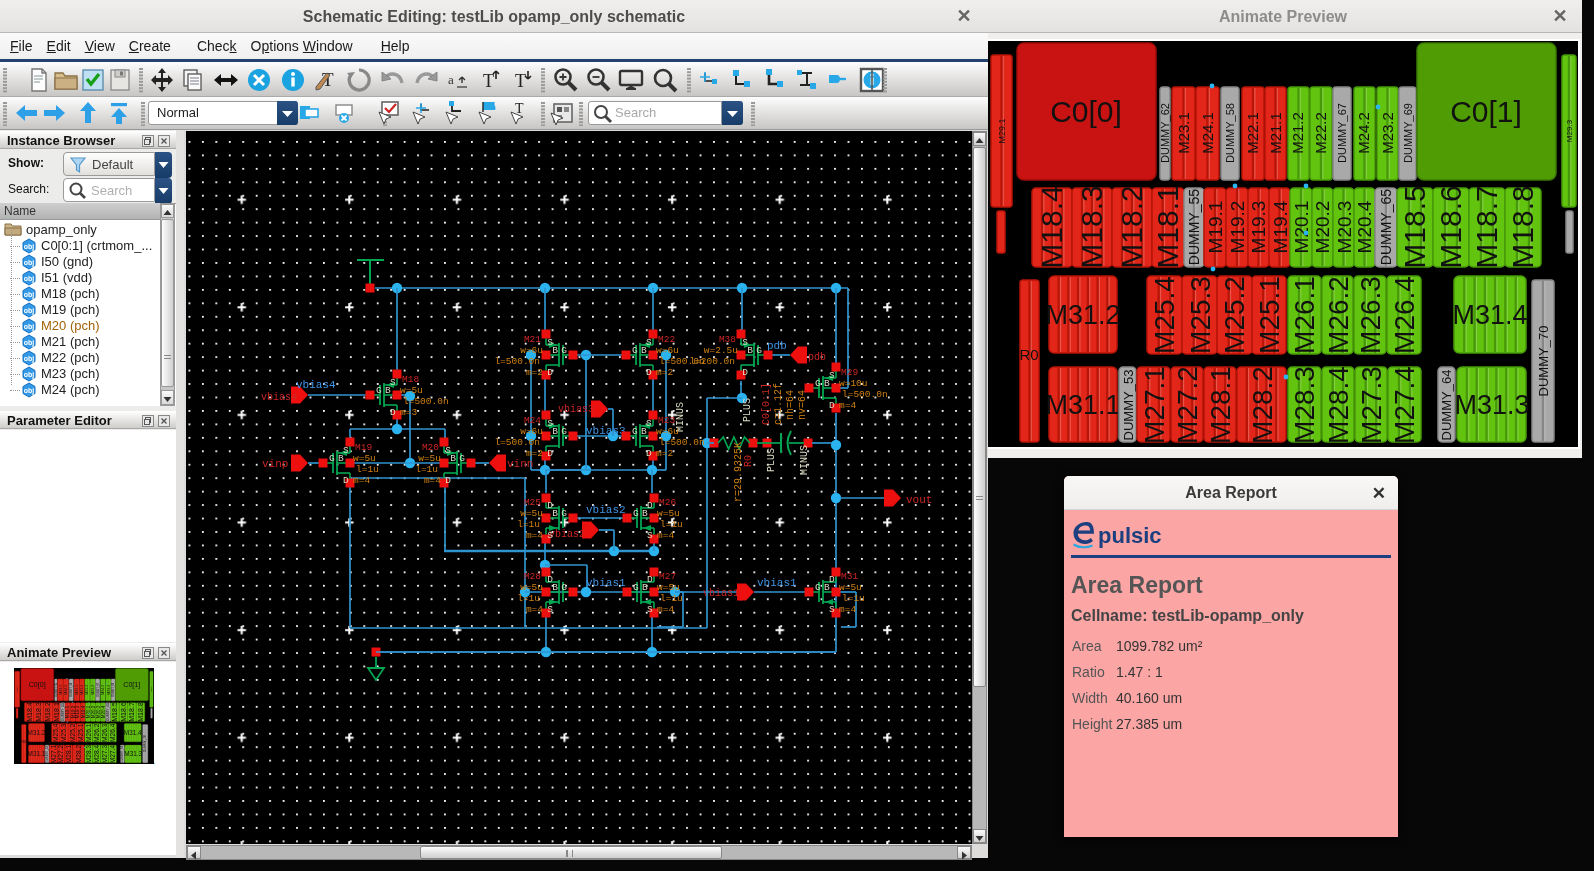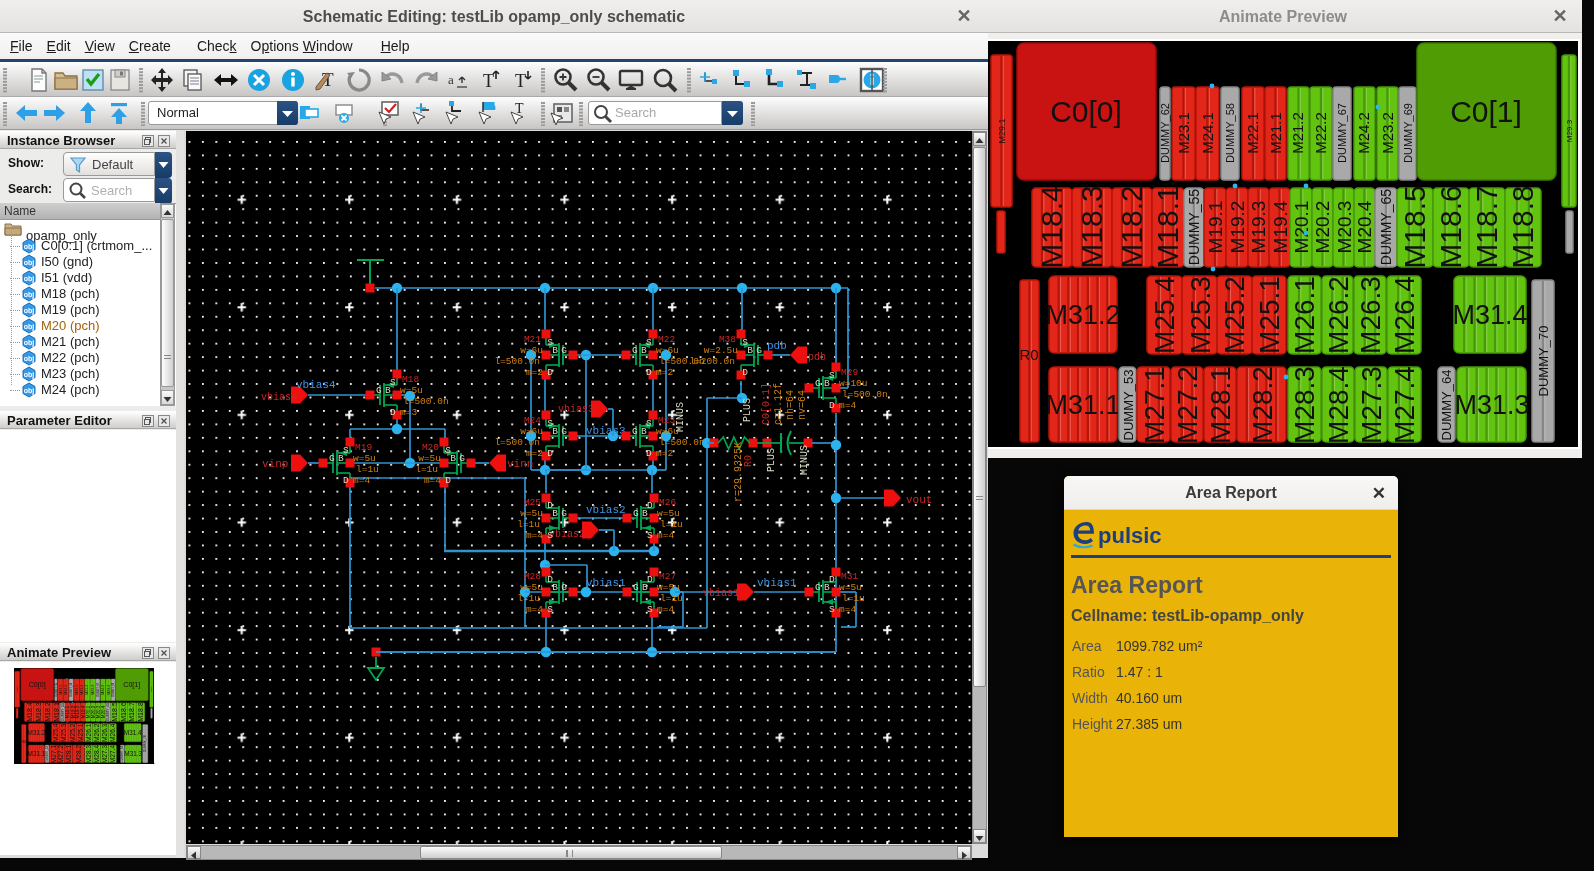--- a/index.html
+++ b/index.html
@@ -751,40 +751,40 @@
     <span style="position:absolute;left:8px;top:156px;font-size:12px;font-weight:bold;color:#111">Show:</span>
     <div style="position:absolute;left:63px;top:152px;width:92px;height:24px;background:linear-gradient(#fefefe,#e2e0dd);border:1px solid #9a9a9a;border-radius:4px 0 0 4px">
       <svg width="20" height="20" style="position:absolute;left:5px;top:2px">
         <path d="M2 3h14l-5.5 7v7l-3-2v-5z" fill="#aed6f2" stroke="#5599cc" stroke-width="1.2"></path>
       </svg>
       <span style="position:absolute;left:28px;top:4px;font-size:13px;color:#444">Default</span>
     </div>
     <div style="position:absolute;left:155px;top:152px;width:17px;height:26px;background:linear-gradient(#2b5284,#173c68);border-radius:0 4px 4px 0"><svg width="17" height="26">
         <path d="M3.5 10l5 6 5-6z" fill="#fff"></path>
       </svg></div>
-    <span style="position:absolute;left:8px;top:182px;font-size:12px;font-weight:bold;color:#111">Search:</span>
+    <span style="position:absolute;left:8px;top:182px;font-size:12px;font-weight:normal;color:#111">Search:</span>
     <div style="position:absolute;left:63px;top:178px;width:92px;height:24px;background:#fff;border:1px solid #9a9a9a;border-radius:4px 0 0 4px">
       <svg width="20" height="20" style="position:absolute;left:4px;top:2px">
         <circle cx="8" cy="8" r="5.5" fill="none" stroke="#444" stroke-width="2"></circle>
         <line x1="12" y1="12" x2="17" y2="17" stroke="#444" stroke-width="2.6"></line>
       </svg>
       <span style="position:absolute;left:27px;top:4px;font-size:13px;color:#b0b0b0">Search</span>
     </div>
     <div style="position:absolute;left:155px;top:178px;width:17px;height:26px;background:linear-gradient(#2b5284,#173c68);border-radius:0 4px 4px 0"><svg width="17" height="26">
         <path d="M3.5 10l5 6 5-6z" fill="#fff"></path>
       </svg></div>
     <div style="position:absolute;left:0px;top:203px;width:176px;height:203px;background:#fff;border-top:1px solid #999"></div>
     <div style="position:absolute;left:0px;top:203px;width:160px;height:17px;background:linear-gradient(#cfcfcf,#b2b2b2);border-bottom:1px solid #999">
       <span style="position:absolute;left:4px;top:1px;font-size:12px;color:#333">Name</span>
     </div>
     <svg style="position:absolute;left:4px;top:222px" width="18" height="14">
       <path d="M1 2h6l1.5 2H17v9H1z" fill="#cdb389" stroke="#8a7147"></path>
       <path d="M1 6h16v7H1z" fill="#c3a97e" stroke="#8a7147"></path>
     </svg>
-    <span style="position:absolute;left:26px;top:228px;font-size:13px;color:#222">opamp_only</span>
+    <span style="position:absolute;left:26px;top:222px;font-size:13px;color:#222">opamp_only</span>
     <svg style="position:absolute;left:20px;top:238px" width="18" height="16">
       <polygon points="9,1 15,4.5 15,11.5 9,15 3,11.5 3,4.5" fill="#3399e8" stroke="#1570c0" stroke-width="1"></polygon>
       <text x="9" y="11" font-size="7" fill="#fff" text-anchor="middle" font-weight="bold" font-family="Liberation Sans">obj</text>
     </svg>
     <span style="position:absolute;left:41px;top:238px;font-size:13px;color:#222;white-space:nowrap">C0[0:1] (crtmom_...</span>
     <div style="position:absolute;left:10px;top:246px;width:10px;height:1px;border-top:1px dotted #999"></div>
     <svg style="position:absolute;left:20px;top:254px" width="18" height="16">
       <polygon points="9,1 15,4.5 15,11.5 9,15 3,11.5 3,4.5" fill="#3399e8" stroke="#1570c0" stroke-width="1"></polygon>
       <text x="9" y="11" font-size="7" fill="#fff" text-anchor="middle" font-weight="bold" font-family="Liberation Sans">obj</text>
     </svg>
@@ -1348,21 +1348,21 @@
       </svg></div>
   <div style="position:absolute;left:957px;top:846px;width:14px;height:13px;background:linear-gradient(#fafafa,#d0d0d0);border:1px solid #888"><svg width="12" height="11">
         <path d="M9 5.5l-5-4v8z" fill="#333"></path>
       </svg></div>
   <div style="position:absolute;left:420px;top:846px;width:302px;height:13px;background:linear-gradient(#fdfdfd,#cecece);border:1px solid #888;border-radius:2px">
       <div style="margin:3px 0 0 145px;border-left:1px solid #888;border-right:1px solid #888;height:7px;width:2px"></div>
       <div style="position:absolute;left:151px;top:3px;border-left:1px solid #888;height:7px"></div>
     </div>
 </div>
 
-<div style="position:absolute;left:1064px;top:476px;width:334px;height:361px;background:#eab308;border-radius:5px 5px 0 0;box-shadow:0 2px 8px #000">
+<div style="position:absolute;left:1064px;top:476px;width:334px;height:361px;background:#fca5a5;border-radius:5px 5px 0 0;box-shadow:0 2px 8px #000">
   <div style="position:absolute;left:0;top:0;width:334px;height:34px;background:linear-gradient(#f8f7f6,#f0eeec);border-bottom:1px solid #d8d6d4;border-radius:5px 5px 0 0;text-align:center">
     <span style="font-size:16px;font-weight:bold;color:#3a3a3a;line-height:34px">Area Report</span>
     <div style="position:absolute;right:12px;top:7px;font-size:17px;font-weight:bold;color:#333">✕</div>
   </div>
   <svg style="position:absolute;left:7px;top:44px" width="110" height="34" viewBox="0 0 110 34">
     <path d="M16 2 C7 2 2.5 8 2.5 13 C2.5 20 8 24 14 24 C17.5 24 20.5 22.5 22 21 L19.8 18 C18.3 19.5 16 20.3 14.2 20.3 C9.5 20.3 6.8 17 6.8 13.8 L23 13.8 C23 6.5 21 2 16 2 Z M7.3 10.5 C8.2 7 11.2 5.6 14.5 5.6 C17.7 5.6 19.2 7.6 19.2 10.5 Z" fill="#1b3f7f"></path>
     <path d="M2.5 24.5 C8 28 16 28 21.5 25.5" stroke="#2aa8e0" stroke-width="2.2" fill="none"></path>
     <text x="27" y="23" font-size="22" font-weight="bold" fill="#1b3f7f" font-family="Liberation Sans">pulsic</text>
   </svg>
   <div style="position:absolute;left:7px;top:79px;width:320px;height:3px;background:#1b3f7f"></div>

